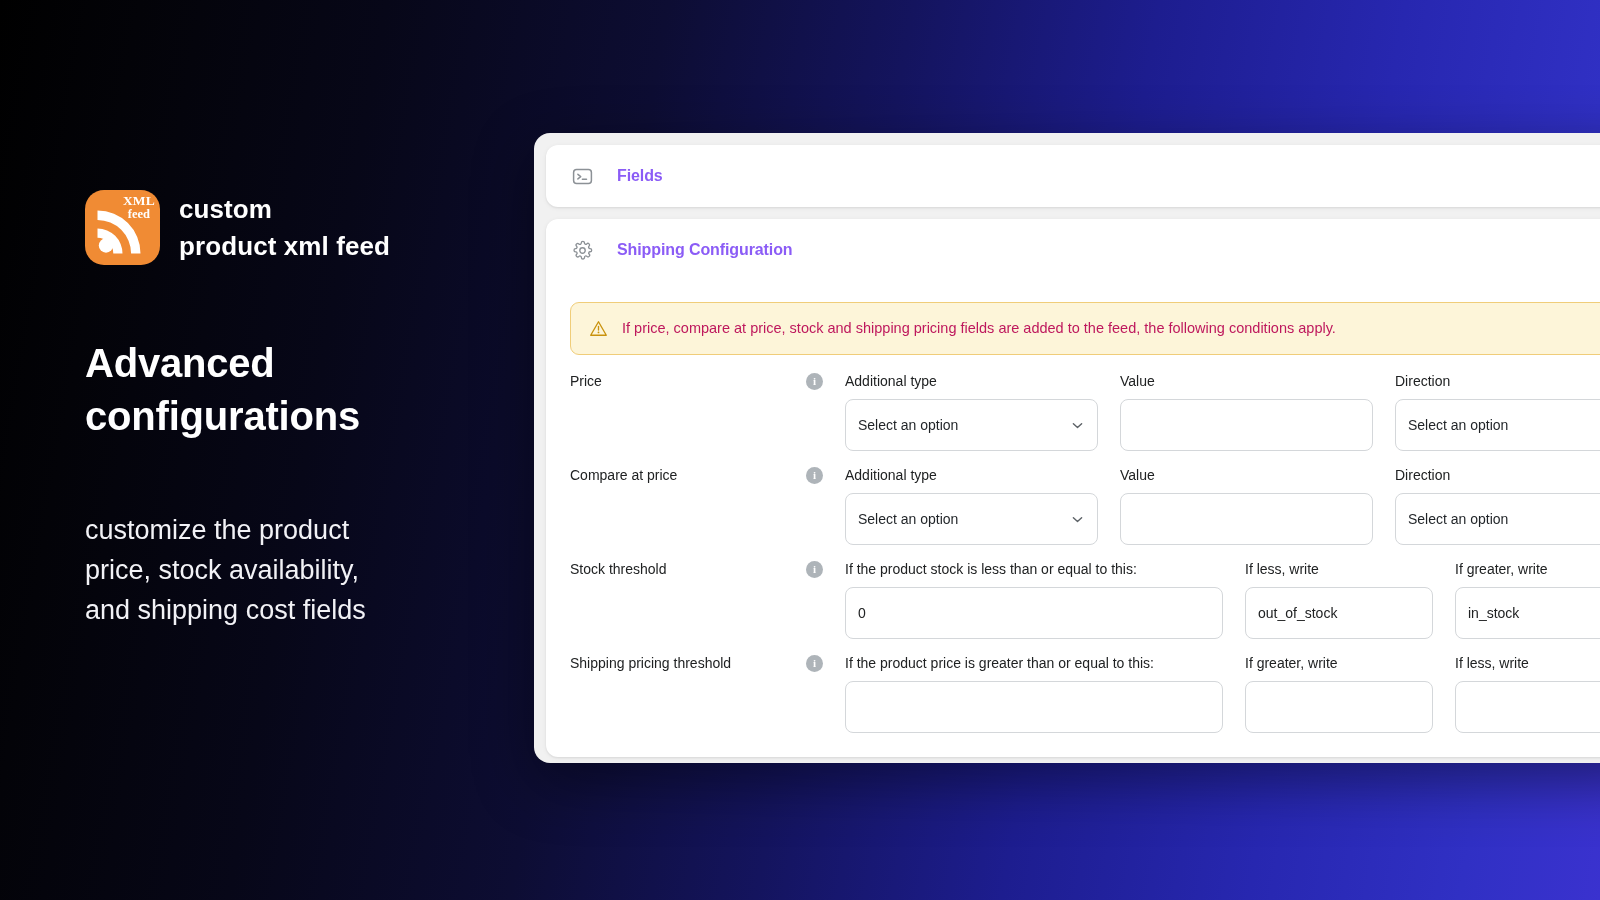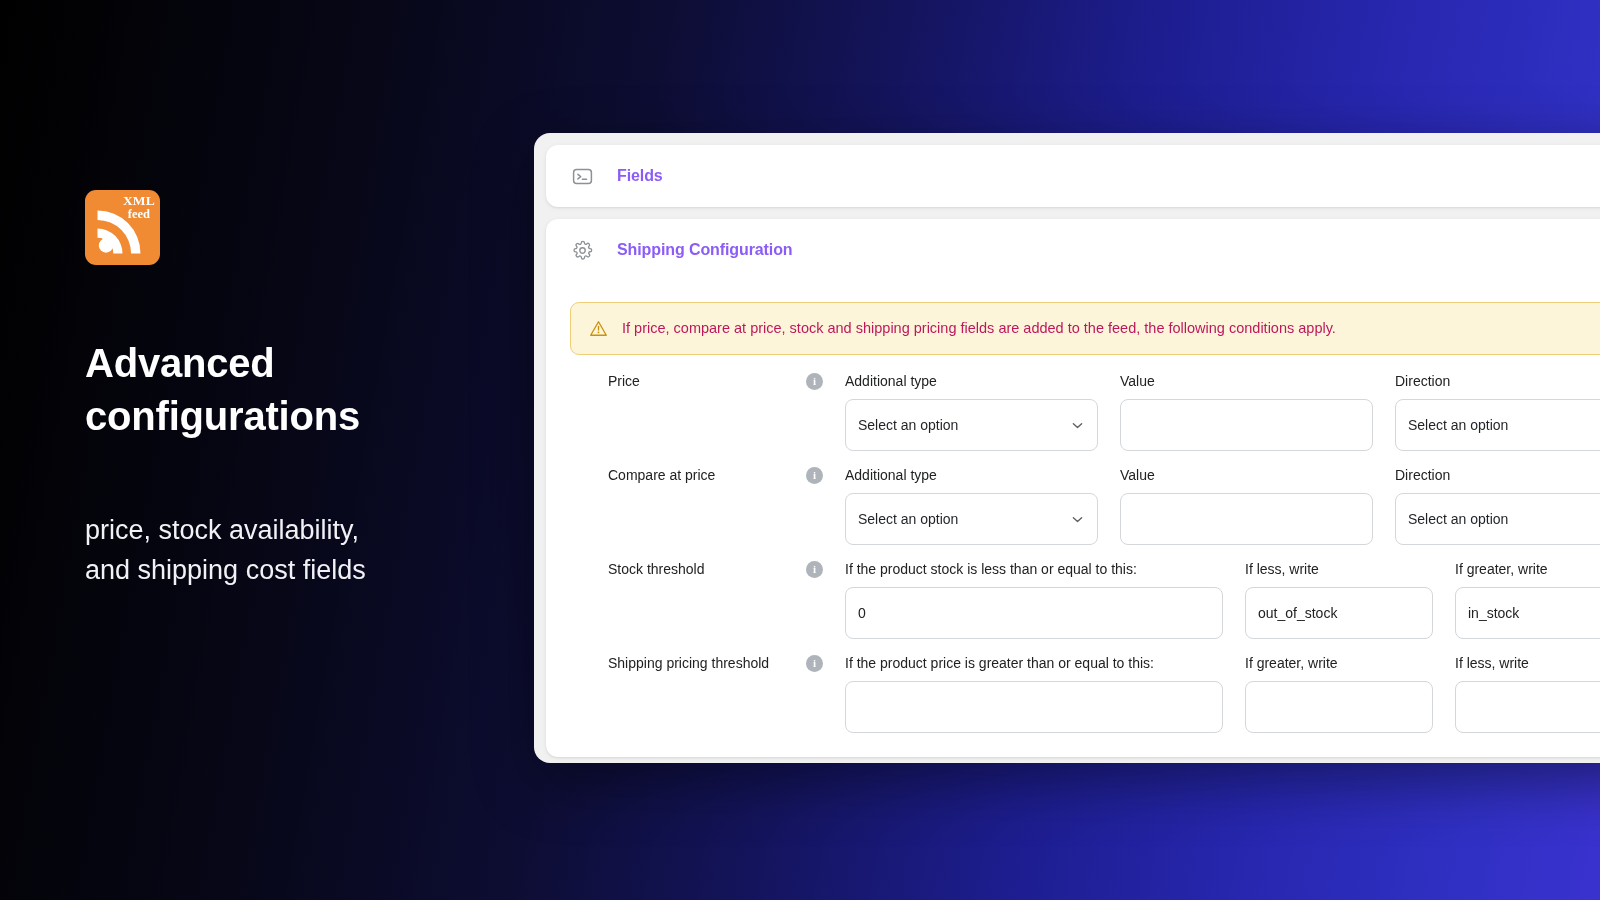--- a/index.html
+++ b/index.html
@@ -41,21 +41,21 @@
   .brand-row {
     display: flex;
     align-items: center;
     gap: 19px;
   }
 
   .logo-mark {
     position: relative;
     width: 75px;
     height: 75px;
-    border-radius: 11px;
+    border-radius: 19px;
     background: #f08b34;
     flex: 0 0 auto;
     overflow: hidden;
   }
   .logo-mark svg { display: block; }
   .logo-tag {
     position: absolute;
     right: 5px;
     top: 4px;
     text-align: center;
@@ -172,21 +172,21 @@
 
   .flabel {
     font-size: 14px;
     color: #202223;
     line-height: 18px;
     display: flex;
     align-items: center;
     min-height: 20px;
     white-space: nowrap;
   }
-  .flabel.with-info { justify-content: space-between; margin-left: 38px; }
+  .flabel.with-info { justify-content: space-between; }
 
   .info-dot {
     width: 17px; height: 17px;
     border-radius: 50%;
     background: #aeb4b9;
     color: #ffffff;
     font-size: 11px;
     font-weight: 700;
     font-family: "Liberation Serif", serif;
     display: inline-flex;
@@ -255,28 +255,33 @@
             <circle cx="21" cy="55.5" r="7.2"></circle>
             <path d="M12.5 38.5 a25 25 0 0 1 25 25 h-9.2 a15.8 15.8 0 0 0 -15.8 -15.8 z"></path>
             <path d="M12.5 20.5 a43 43 0 0 1 43 43 h-9.4 a33.6 33.6 0 0 0 -33.6 -33.6 z"></path>
           </g>
         </svg>
         <span class="logo-tag">
           <span class="t1">XML</span>
           <span class="t2">feed</span>
         </span>
       </div>
+      <div class="brand-text">
+        <div>custom</div>
+        <div>product xml feed</div>
+      </div>
     </div>
 
     <div class="headline">
       <div>Advanced</div>
       <div>configurations</div>
     </div>
 
     <div class="subcopy">
+      <div>customize the product</div>
       <div>price, stock availability,</div>
       <div>and shipping cost fields</div>
     </div>
   </div>
 
   <div id="app-window">
 
     <div class="card">
       <div class="card-head">
         <span class="sec-icon">

